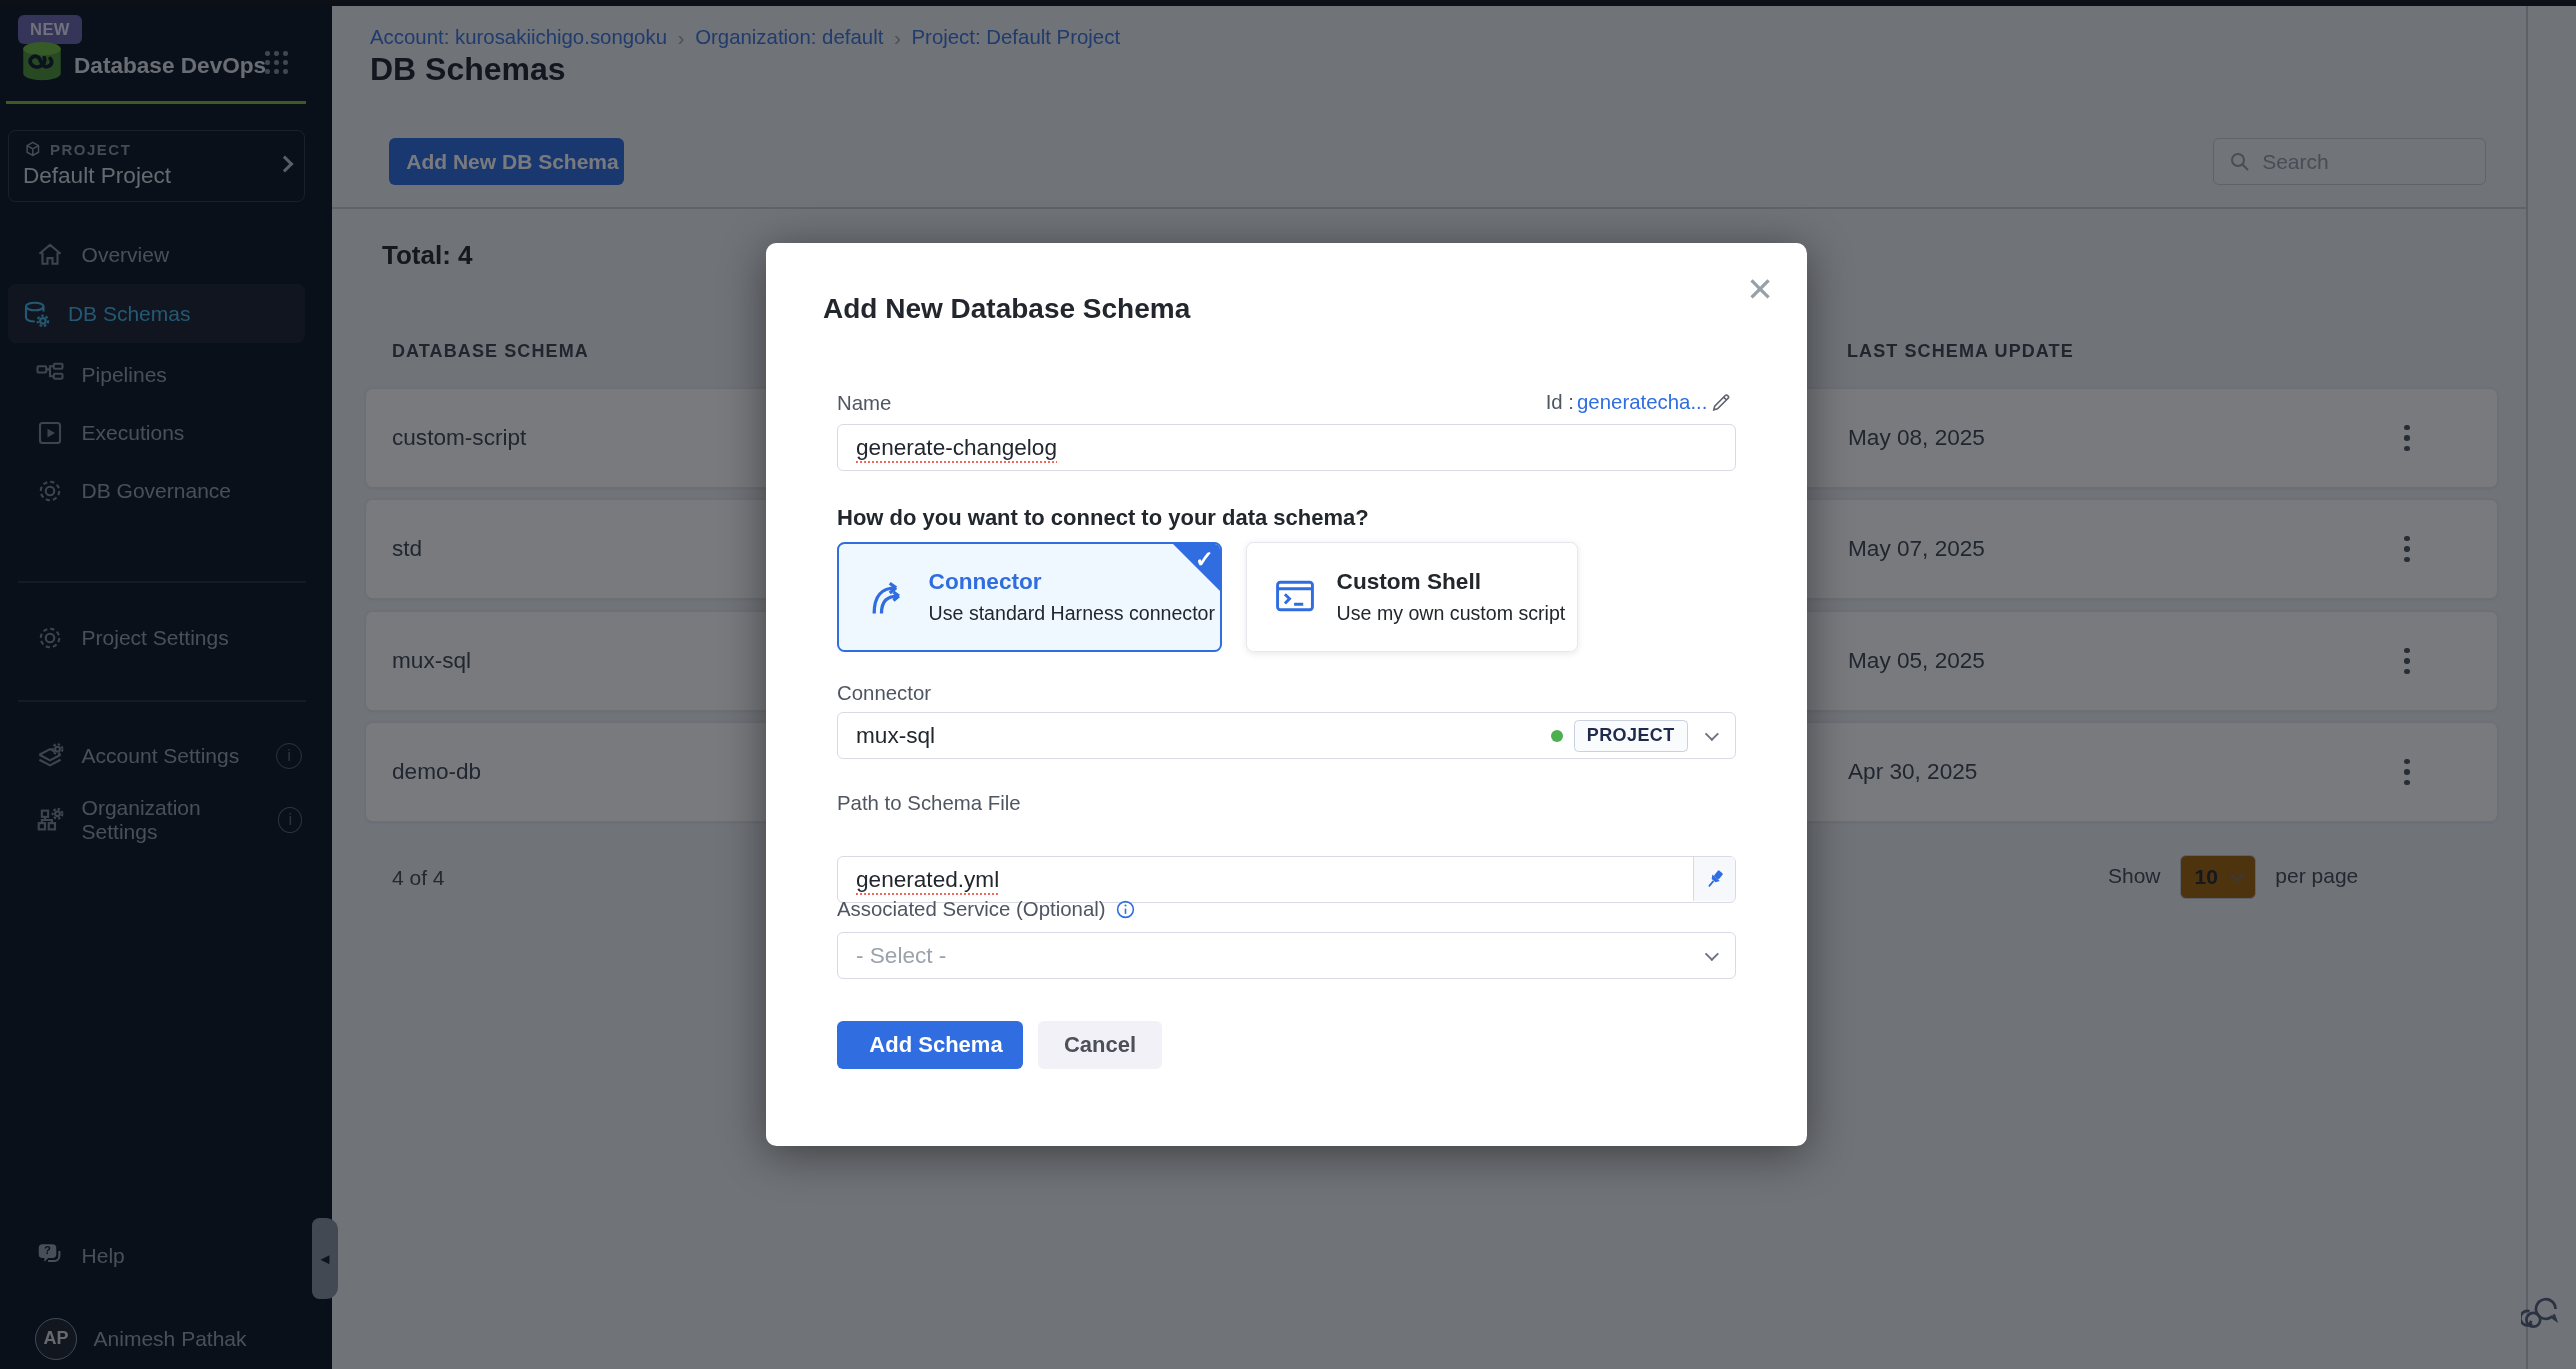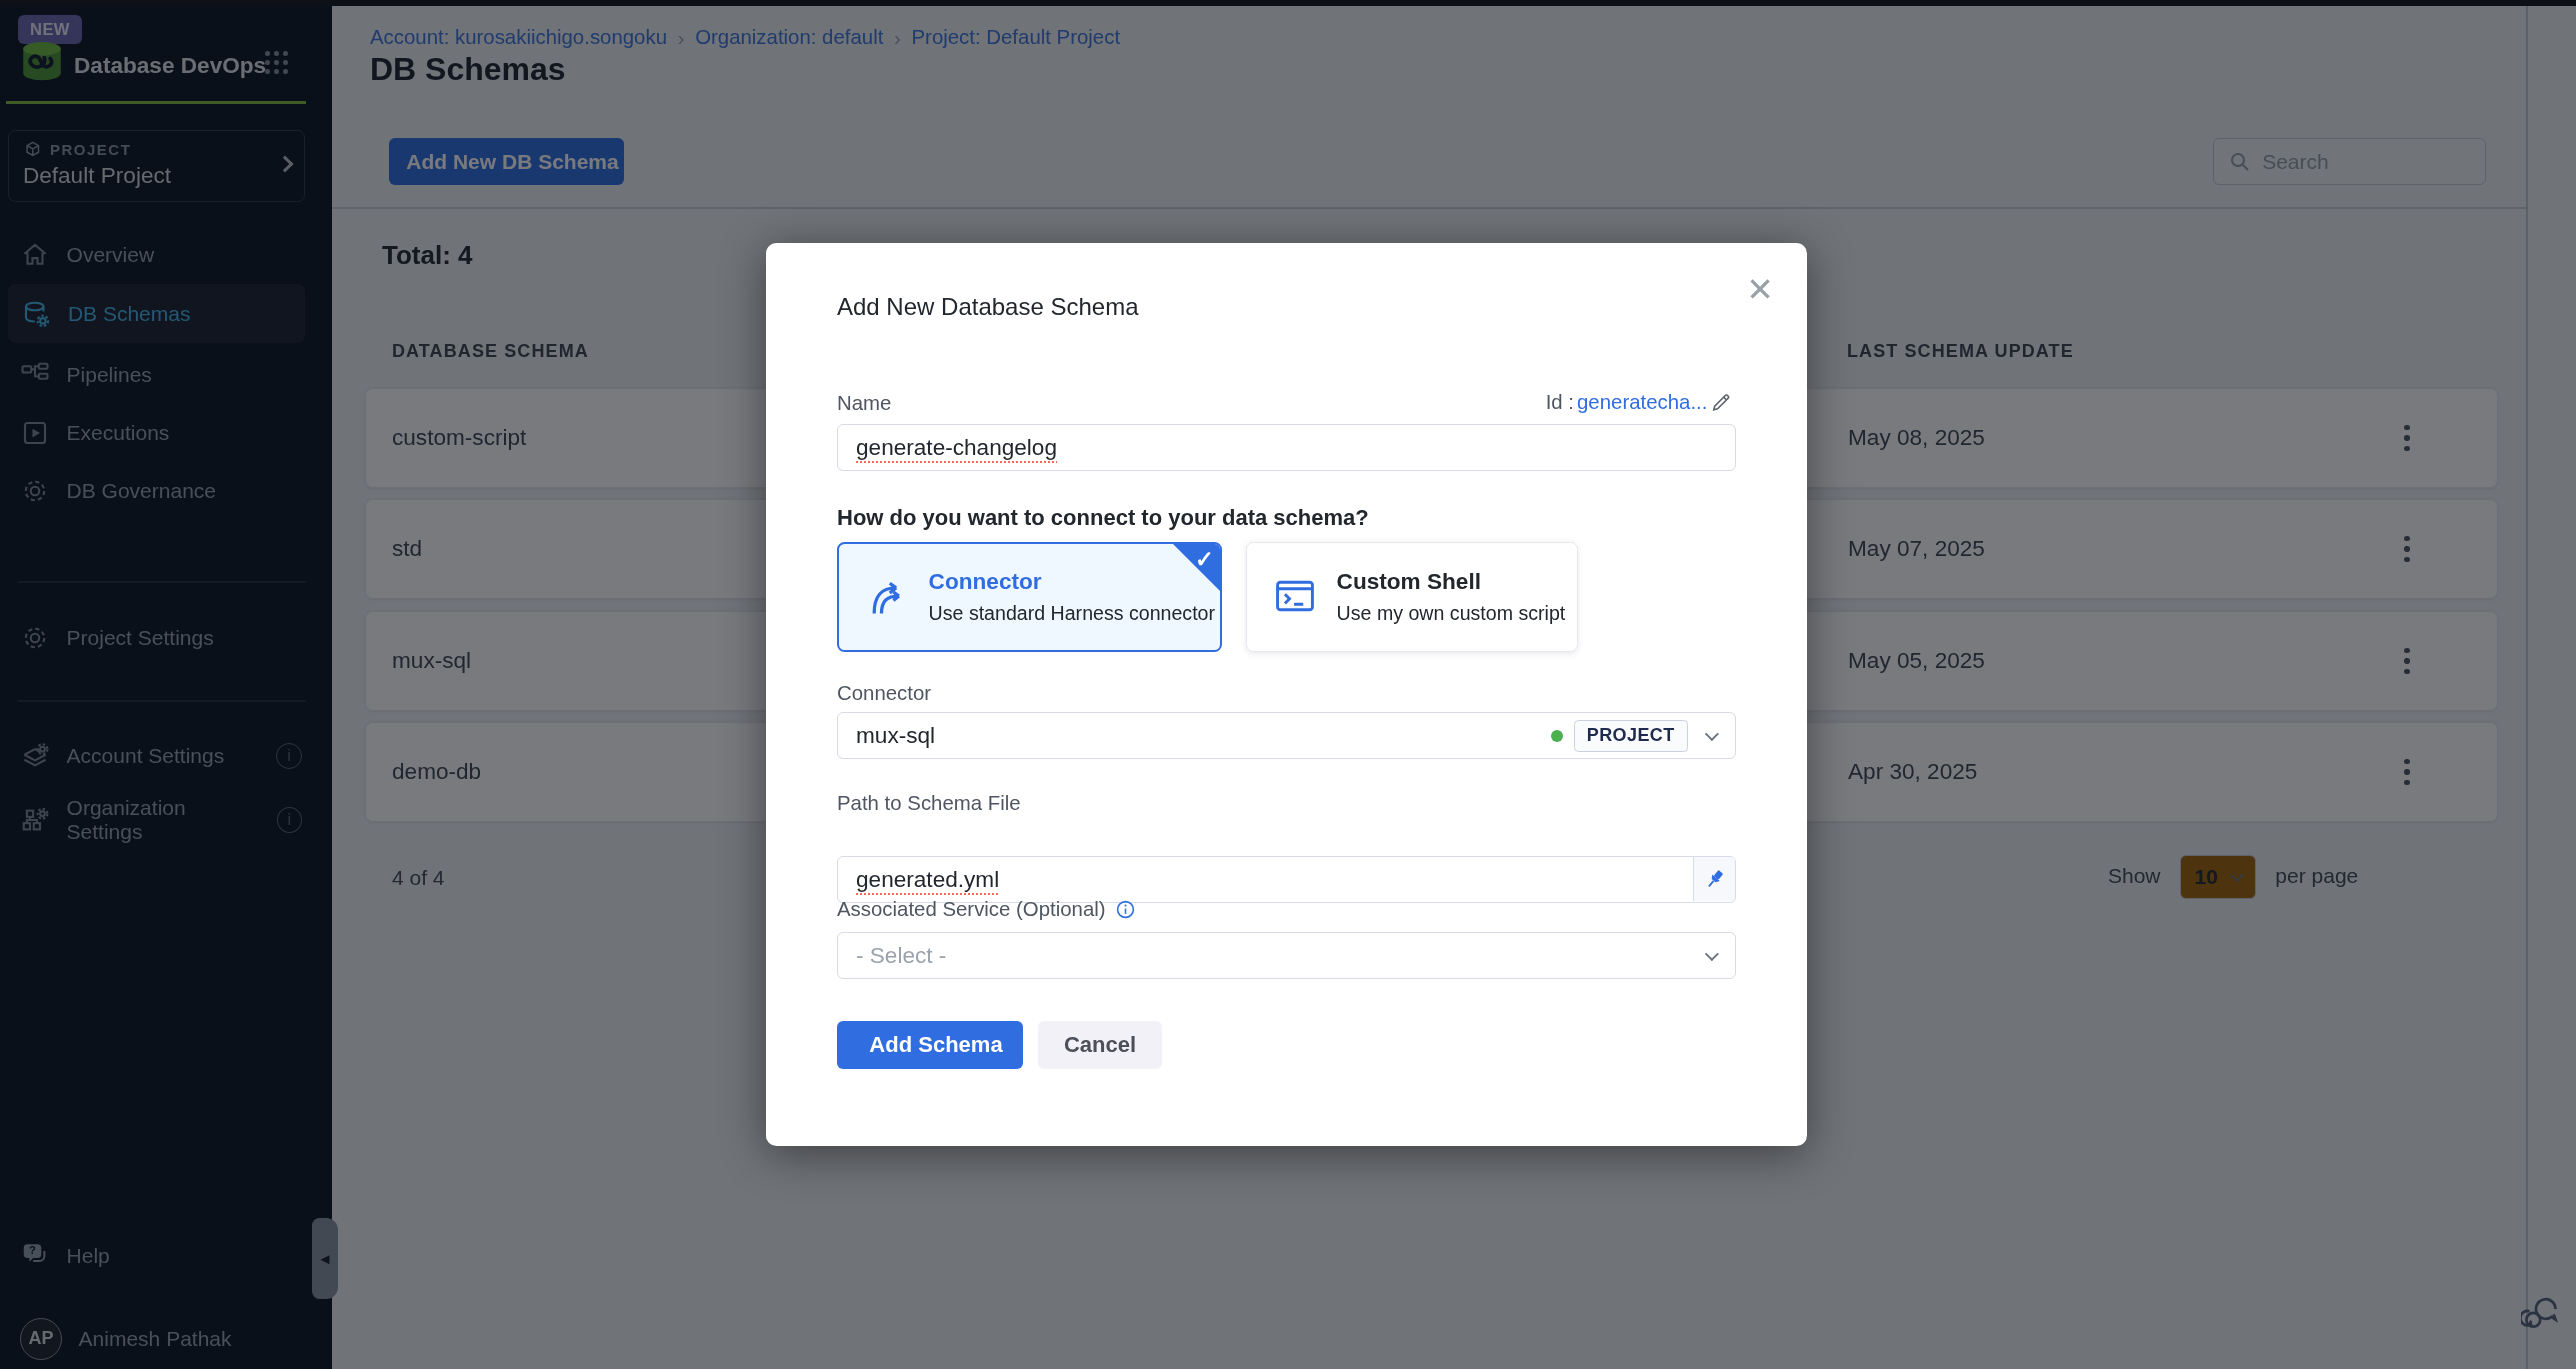--- a/index.html
+++ b/index.html
@@ -24,21 +24,21 @@
 
   .project-box { left:8.3px; top:124px; width:297px; height:72px; border:1.5px solid #303B4C;
     border-radius:7.5px; padding:9px 13.6px; cursor:pointer; }
   .proj-label-row { display:flex; align-items:center; gap:7.5px; color:#8D97A5; }
   .proj-label-row span { font-size:15px; letter-spacing:1.5px; font-weight:700; }
   .proj-name { margin-top:3px; font-size:22.6px; color:#D6DBE0; }
   .proj-chev { position:absolute; right:13.6px; top:27px; width:12px; height:12px;
     border-right:3px solid #B9C1CB; border-bottom:3px solid #B9C1CB; transform:rotate(-45deg); }
 
   .nav-item { left:0; width:332px; height:59px; display:flex; align-items:center; gap:16.6px;
-    padding-left:20px; color:#97A1AD; font-size:21px; cursor:pointer; }
+    padding-left:35px; color:#97A1AD; font-size:21px; cursor:pointer; }
   .nav-item .nicon { width:30px; height:30px; color:#7E8894; flex:0 0 30px; }
   .nav-item.active { left:8.3px; width:297px; padding-left:13px; border-radius:7.5px;
     background:rgba(255,255,255,0.06); color:#45B3E6; }
   .nav-item.active .nicon { color:#45B3E6; }
   .side-div { left:18px; width:288px; height:1.5px; background:#232D3B; }
   .info-badge { margin-left:auto; margin-right:30px; width:26px; height:26px; border:1.9px solid #5A6573;
     border-radius:50%; color:#5A6573; font-size:16.6px; display:flex; align-items:center;
     justify-content:center; font-style:normal; }
   .avatar { width:42px; height:42px; border:1.9px solid #8A93A0; border-radius:50%;
     background:#1B222E; color:#D7DBE0; font-size:18px; font-weight:700; display:flex;
@@ -80,21 +80,21 @@
     transform:rotate(45deg); margin-top:-4.5px; }
   .right-border { left:2194px; top:0; width:1.5px; height:1363px; background:#C2C7CE; }
 
   .chat-fab { left:2521px; top:1294px; z-index:60; cursor:pointer; color:#2B3343; }
 
   
   .overlay { left:0; top:0; width:2576px; height:1369px; background:rgba(9,13,20,0.55); z-index:50; }
   .modal { left:766px; top:243px; width:1041px; height:903px; background:#fff; border-radius:10.6px;
     z-index:100; box-shadow:0 7.5px 45px rgba(0,0,0,0.45); }
   .modal-close { right:33px; top:27px; font-size:33px; color:#98A0A8; cursor:pointer; font-weight:400; }
-  .modal-title { left:71px; top:50px; font-size:24px; font-weight:400; color:#22272D; }
+  .modal-title { left:57px; top:50px; font-size:28px; font-weight:700; color:#22272D; }
   .mlabel { font-size:20.4px; color:#4F5662; }
   .id-group { right:74px; top:148px; display:flex; align-items:center; gap:3px; font-size:20.4px; }
   .id-group .idl { color:#4F5662; }
   .id-group a { color:#2F6DE0; text-decoration:none; cursor:pointer; }
   .tinput { left:71px; width:899px; height:47px; border:1.5px solid #D8DAE6; border-radius:6px;
     background:#fff; display:flex; align-items:center; padding:0 18px; font-size:22.6px;
     color:#22272D; cursor:text; }
   .spell { text-decoration:underline dotted #F0695A 2.3px; text-underline-offset:6.8px; }
   .question { left:71px; top:262px; font-size:22px; font-weight:700; color:#22272D; }
   .card { top:299px; height:110px; border-radius:7.5px; background:#fff; border:0.8px solid #E6E8EE;

